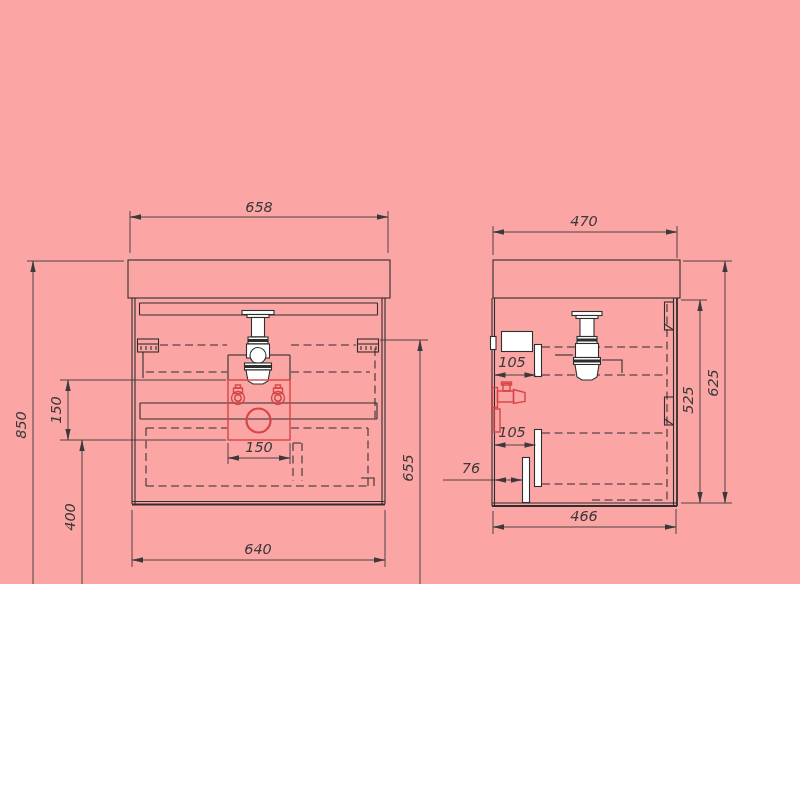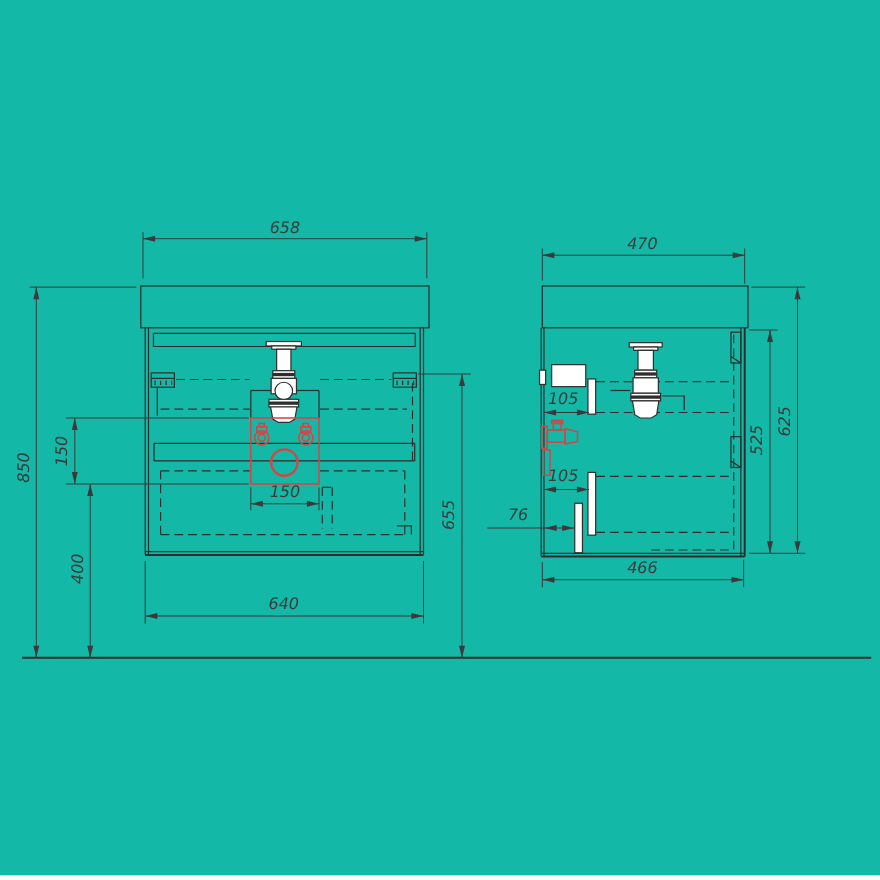--- a/index.html
+++ b/index.html
@@ -1,16 +1,16 @@
 <!DOCTYPE html>
 <html><head>
 <meta charset="utf-8">
 <style>
   html,body{margin:0;padding:0;background:#ffffff;}
-  .canvas{position:relative;width:800px;height:796px;background:#14b8a6;overflow:hidden;
+  .canvas{position:relative;width:800px;height:584px;background:#fca5a5;overflow:hidden;
           font-family:"DejaVu Sans",sans-serif;}
   svg{display:block;}
   .ln{stroke:#2e2e2e;stroke-width:1.1;fill:none;}
   .thk{stroke:#2e2e2e;stroke-width:1.8;fill:none;}
   .dsh{stroke:#2e2e2e;stroke-width:1.05;fill:none;stroke-dasharray:8 4.5;}
   .diml{stroke:#3a3a3a;stroke-width:0.9;fill:none;}
   .red{stroke:#d64545;stroke-width:1.4;fill:none;}
   .redthk{stroke:#d64545;stroke-width:2.2;fill:none;}
   .wht{fill:#ffffff;stroke:#2e2e2e;stroke-width:1.1;}
   .dark{fill:#2e2e2e;stroke:none;}

